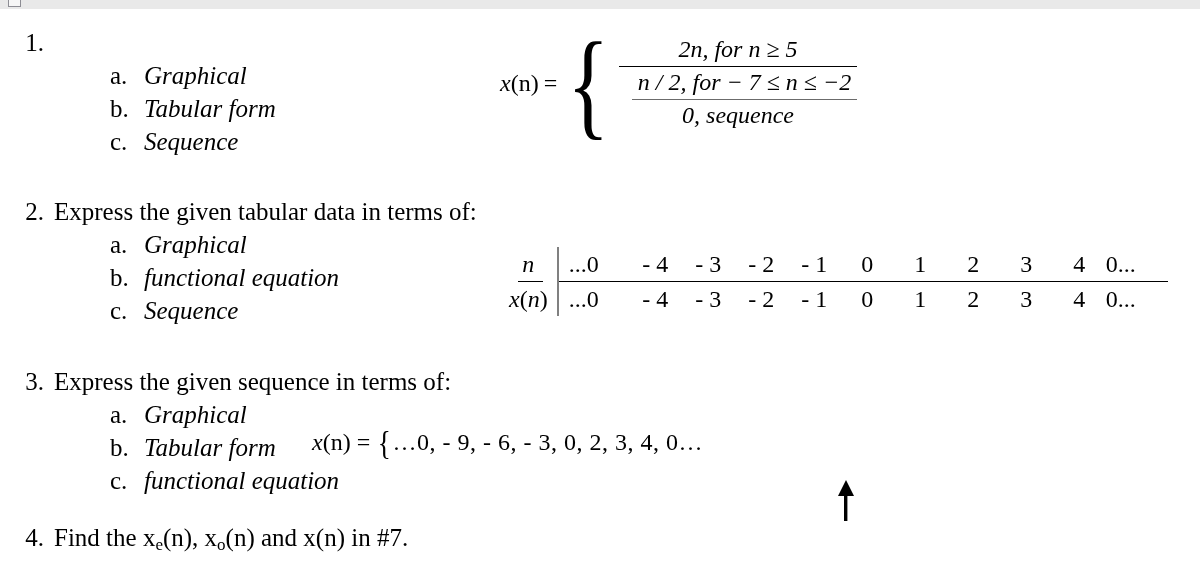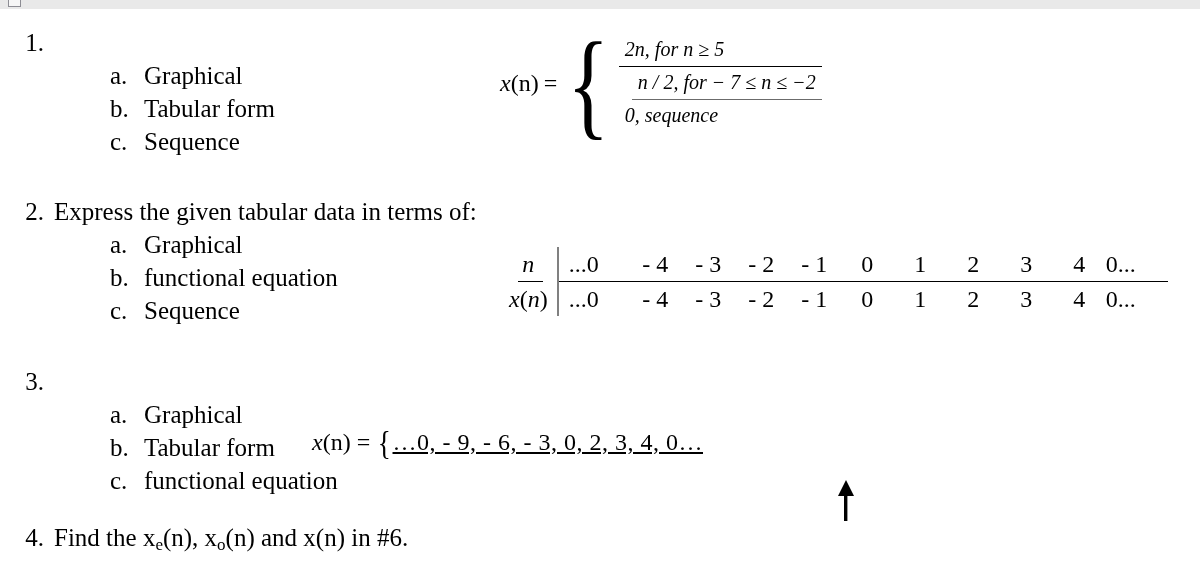--- a/index.html
+++ b/index.html
@@ -71,21 +71,21 @@
     align-items: baseline;
     font-size: 25px;
     line-height: 33px;
     white-space: nowrap;
     padding-left: 110px;
   }
   .sub-letter {
     width: 34px;
     flex: 0 0 auto;
   }
-  .sub-text { flex: 0 0 auto; }
+  .sub-text { flex: 0 0 auto; font-style: italic; }
 
   
   .eq-piecewise {
     position: absolute;
     display: flex;
     align-items: center;
     font-size: 24px;
     white-space: nowrap;
   }
   .eq-lhs {
@@ -109,23 +109,24 @@
     margin-right: 2px;
     transform: scaleX(0.75);
     display: inline-block;
   }
   .cases {
     display: flex;
     flex-direction: column;
   }
   .case-row {
     font-style: italic;
-    font-size: 20px;
+    font-size: 24px;
     line-height: 31px;
     padding: 0 6px 1px 6px;
+    text-align: center;
     white-space: nowrap;
   }
   .case-row.ruled { border-bottom: 1.3px solid #000000; }
   .case-row.ruled-gray { border-bottom: 1.6px solid #6b6b6b; margin-left: 13px; }
 
   
   .data-table {
     position: absolute;
     display: flex;
     align-items: stretch;
@@ -178,21 +179,21 @@
   .seq-lhs .paren { font-style: normal; }
   .seq-eq { font-style: normal; }
   .seq-brace {
     font-size: 34px;
     line-height: 0;
     position: relative;
     top: 4px;
     display: inline-block;
     transform: scaleX(0.8);
   }
-  .seq-items { font-style: normal; letter-spacing: 0.5px; text-decoration: underline; }
+  .seq-items { font-style: normal; letter-spacing: 0.5px; }
 
   .origin-arrow {
     position: absolute;
   }
 
   
   .squiggle {
     position: relative;
     display: inline-block;
     text-align: center;
@@ -298,20 +299,21 @@
         <span class="dt-cell">3</span>
         <span class="dt-cell">4</span>
         <span class="dt-cell edge-r">0...</span>
       </div>
     </div>
   </div>
 
   <div class="q-block" style="top:356px;">
     <div class="q-line">
       <span class="q-num">3.</span>
+      <span class="q-text">Express the given sequence in terms of:</span>
     </div>
     <div class="sub-line">
       <span class="sub-letter">a.</span>
       <span class="sub-text">Graphical</span>
     </div>
     <div class="sub-line">
       <span class="sub-letter">b.</span>
       <span class="sub-text">Tabular form</span>
     </div>
     <div class="sub-line">
@@ -327,17 +329,17 @@
   <div class="origin-arrow" style="left:833px; top:470px;">
     <svg width="26" height="42" viewBox="0 0 26 42">
       <polygon points="13,1 21,17 5,17" fill="#000000"></polygon>
       <rect x="11" y="15" width="3.4" height="27" fill="#000000"></rect>
     </svg>
   </div>
 
   <div class="q-block" style="top:512px;">
     <div class="q-line">
       <span class="q-num">4.</span>
-      <span class="q-text" style="font-family:'Liberation Serif', serif;"><span>Find the </span><span class="squiggle"><span>x</span><sub>e</sub><span class="wave"></span></span><span>(n), </span><span>x</span><sub>o</sub><span>(n) and x(n) in #6.</span></span>
+      <span class="q-text" style="font-family:'Liberation Serif', serif;"><span>Find the </span><span class="squiggle"><span>x</span><sub>e</sub><span class="wave"></span></span><span>(n), </span><span>x</span><sub>o</sub><span>(n) and x(n) in #7.</span></span>
     </div>
   </div>
 
 </div>
 
 </body></html>

